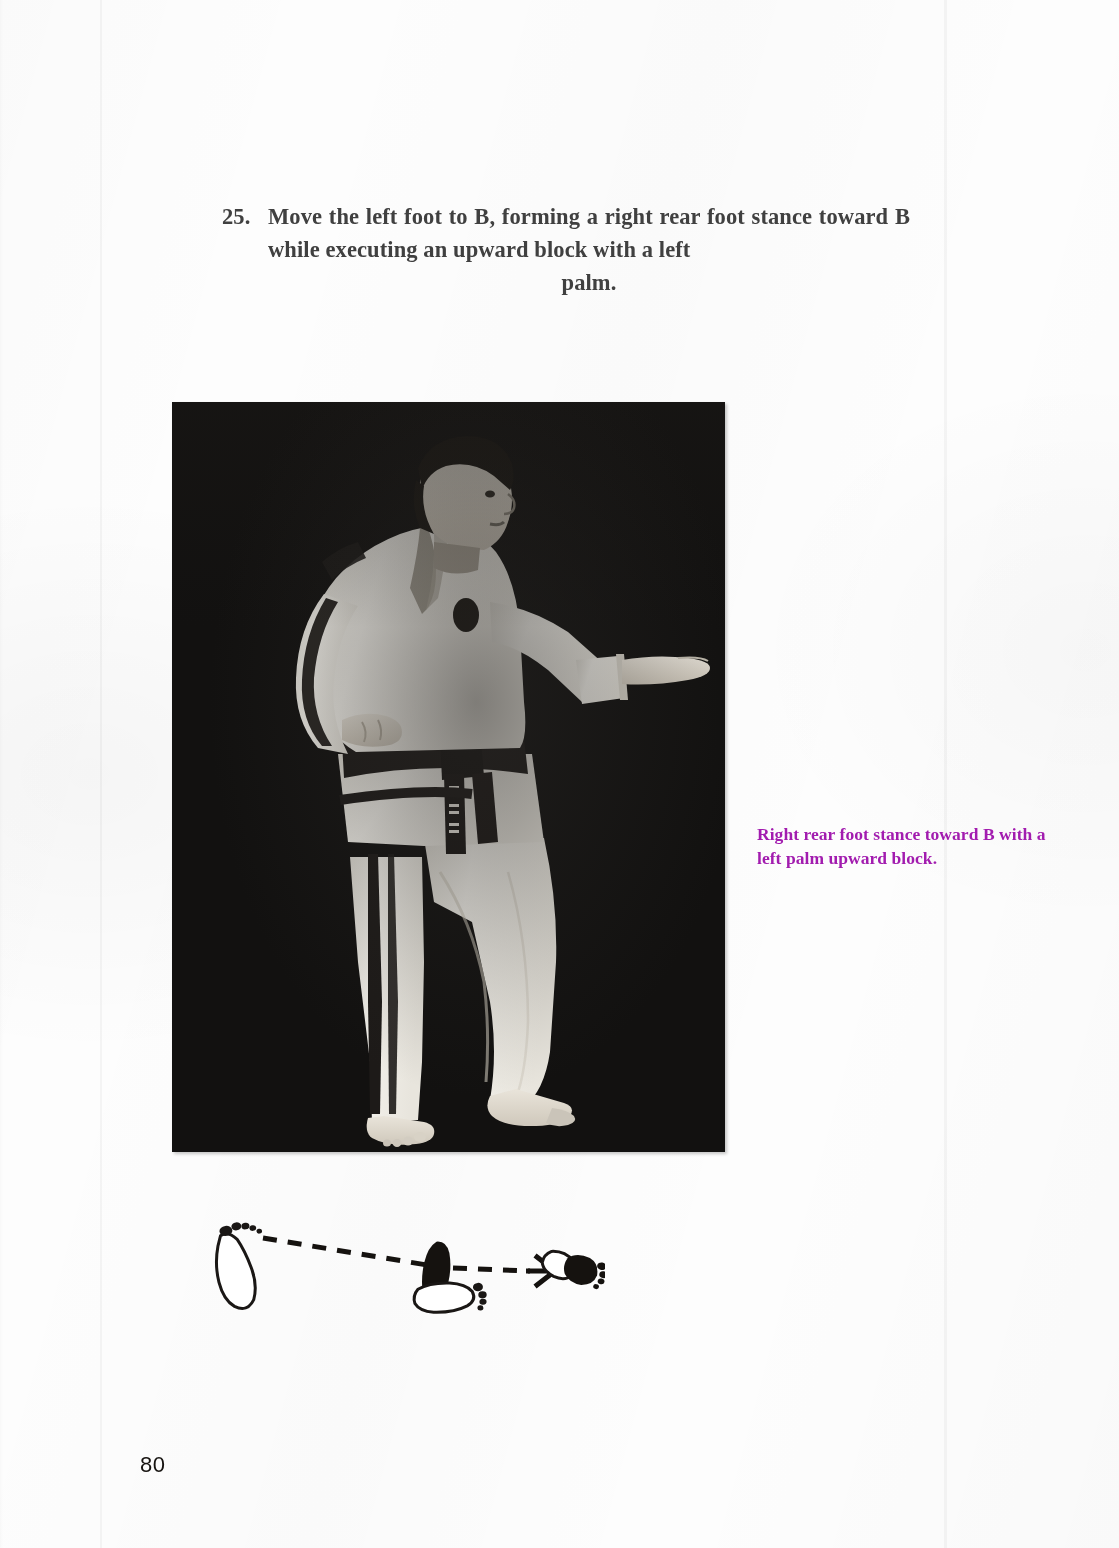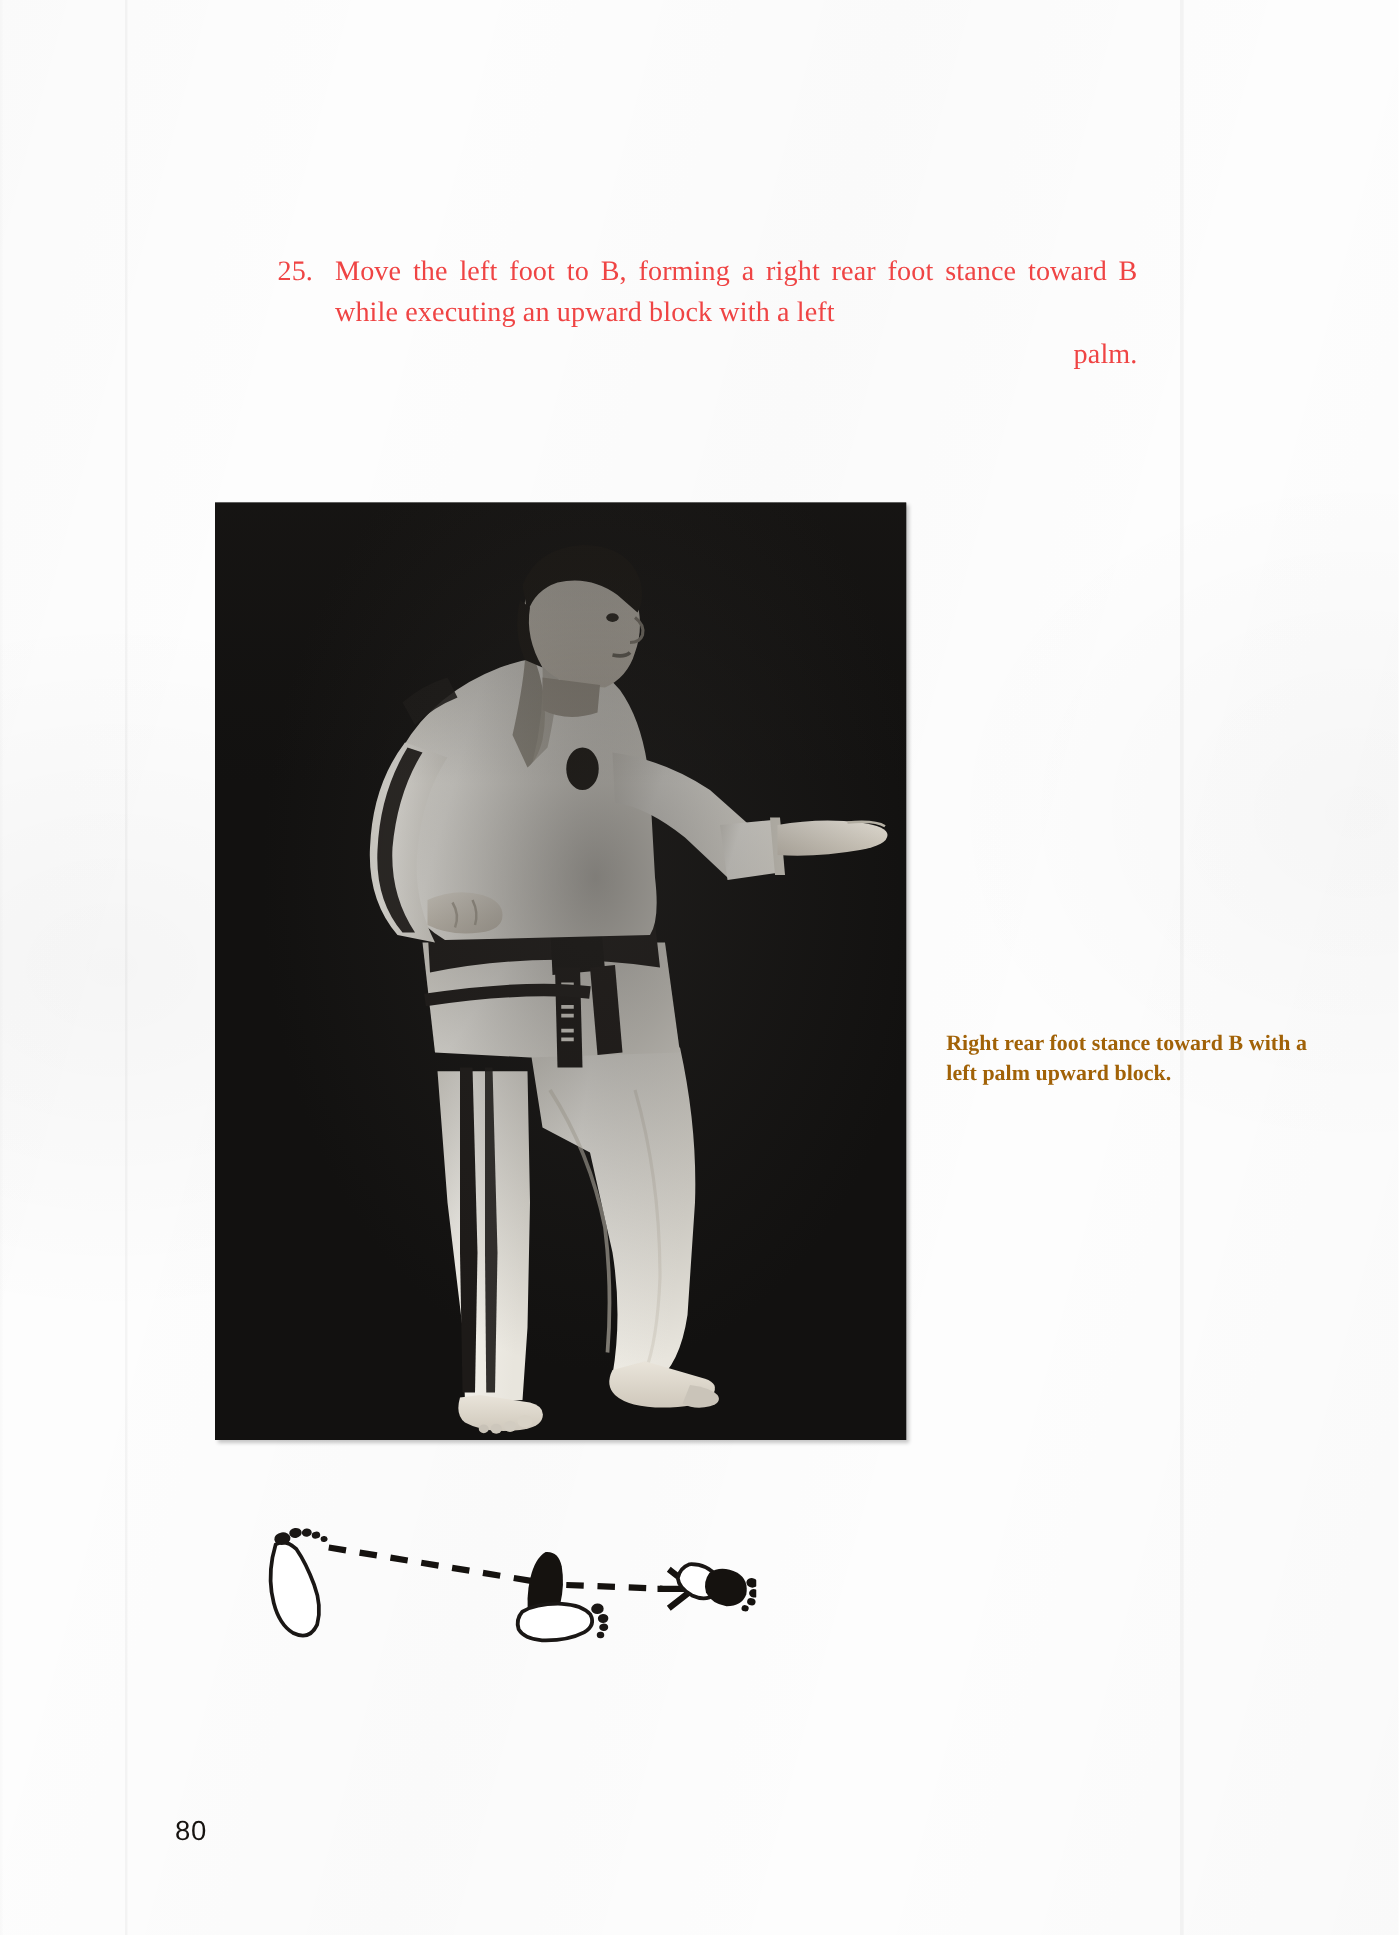--- a/index.html
+++ b/index.html
@@ -38,42 +38,42 @@
     pointer-events: none;
   }
 
   
   .instruction {
     position: absolute;
     left: 222px;
     top: 200px;
     width: 688px;
     font-family: "Liberation Serif", serif;
-    font-weight: normal;
+    font-weight: bold;
     font-size: 22.5px;
     line-height: 33px;
-    color: #ef4444;
+    color: #404040;
     letter-spacing: 0.1px;
   }
   .instruction .num {
     position: absolute;
     left: 0;
     top: 0;
     width: 46px;
     text-align: left;
   }
   .instruction .body {
     display: block;
     margin-left: 46px;
     text-align: justify;
     text-justify: inter-word;
   }
   .instruction .body .last-line {
     display: block;
-    text-align: right;
+    text-align: center;
   }
 
   
   .photo-frame {
     position: absolute;
     left: 172px;
     top: 402px;
     width: 553px;
     height: 750px;
     background: #0b0a09;
@@ -100,21 +100,21 @@
   
   .photo-caption {
     position: absolute;
     left: 757px;
     top: 822px;
     width: 310px;
     font-family: "Liberation Serif", serif;
     font-weight: bold;
     font-size: 17.5px;
     line-height: 24px;
-    color: #a16207;
+    color: #a21caf;
     letter-spacing: 0.05px;
   }
 
   
   .footwork {
     position: absolute;
     left: 185px;
     top: 1198px;
     width: 420px;
     height: 130px;

